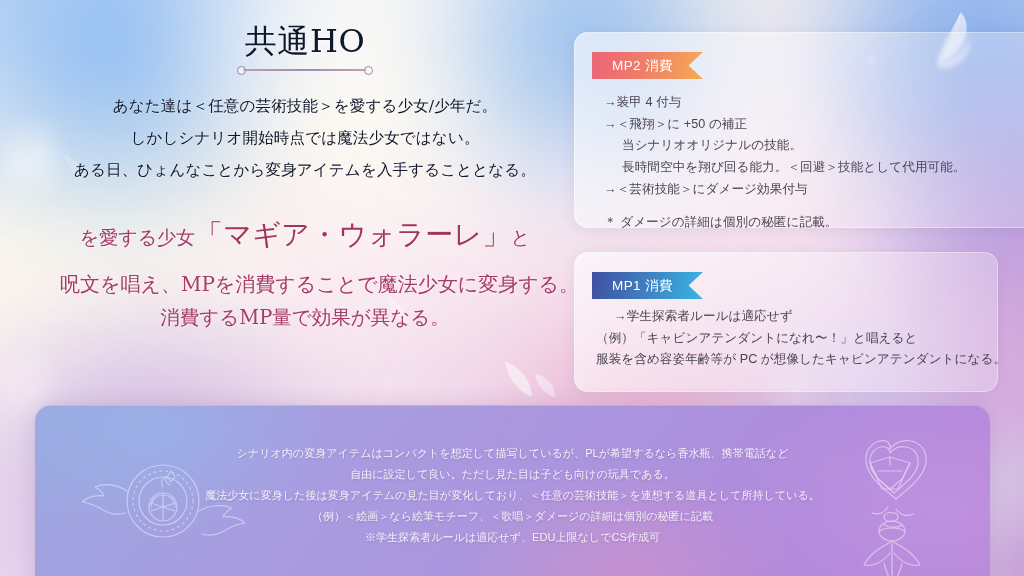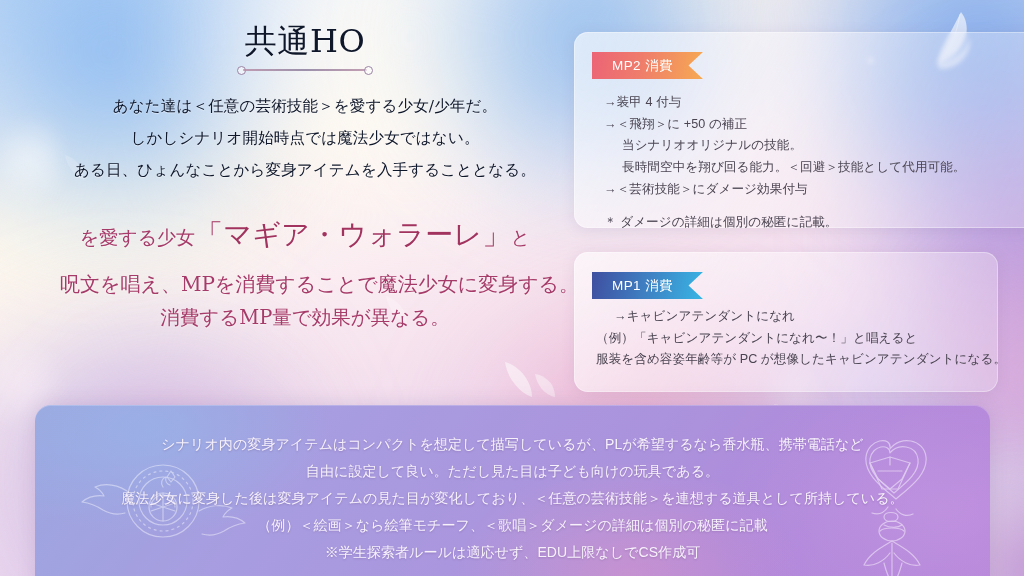--- a/index.html
+++ b/index.html
@@ -236,26 +236,26 @@
       radial-gradient(ellipse 260px 150px at 12% 14%, rgba(150,185,235,.55), rgba(150,185,235,0) 70%),
       radial-gradient(ellipse 240px 160px at 62% 92%, rgba(238,150,190,.38), rgba(238,150,190,0) 72%),
       radial-gradient(ellipse 300px 200px at 95% 55%, rgba(205,160,230,.45), rgba(205,160,230,0) 72%),
       linear-gradient(128deg, #9ba8e0 0%, #a89ce0 30%, #ab93dd 58%, #b188db 80%, #b583d8 100%);
     box-shadow: 0 -2px 18px rgba(110,80,140,.16), inset 0 1px 0 rgba(255,255,255,.22);
     overflow: hidden;
   }
   .panel-text {
     position: relative;
     z-index: 3;
-    margin: 0;
+    margin: 12px;
     padding-top: 26px;
     text-align: center;
     color: #f7f1fb;
     font-family: "Liberation Sans", sans-serif;
-    font-size: 14px;
+    font-size: 11px;
     line-height: 1.92;
     letter-spacing: .005em;
     text-shadow: 0 1px 2px rgba(90,60,120,.28);
   }
   .panel-text .ln { display: block; white-space: nowrap; }
 
   
   .orn { position: absolute; pointer-events: none; opacity: .5; z-index: 2; }
   #orn-compact { left: 28px; top: 48px; }
   #orn-wand   { right: 14px; top: 22px; opacity: .55; }
@@ -365,21 +365,21 @@
       <span class="row">→＜芸術技能＞にダメージ効果付与</span>
       <span class="row note">＊ ダメージの詳細は個別の秘匿に記載。</span>
     </div>
   </div>
 
   <div class="card" id="card-mp1">
     <div class="ribbon ribbon-mp1">
       <span>MP1 消費</span>
     </div>
     <div class="card-body">
-      <span class="row ind">→キャビンアテンダントになれ</span>
+      <span class="row ind">→学生探索者ルールは適応せず</span>
       <span class="row">（例）「キャビンアテンダントになれ〜！」と唱えると</span>
       <span class="row">服装を含め容姿年齢等が PC が想像したキャビンアテンダントになる。</span>
     </div>
   </div>
 
   <div id="bottom-panel">
 
     <svg class="orn" id="orn-compact" width="200" height="92" viewBox="0 0 200 92" fill="none" stroke="#ffffff" stroke-width="1.2" stroke-opacity="0.85" stroke-linecap="round" stroke-linejoin="round">
       <circle cx="100" cy="48" r="36"></circle>
       <circle cx="100" cy="48" r="30" stroke-dasharray="2 4"></circle>

